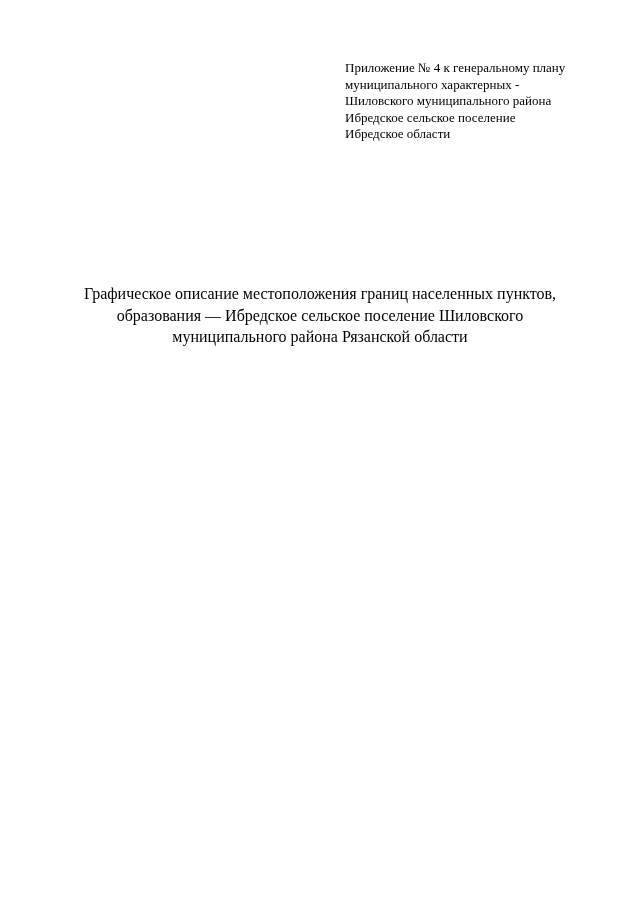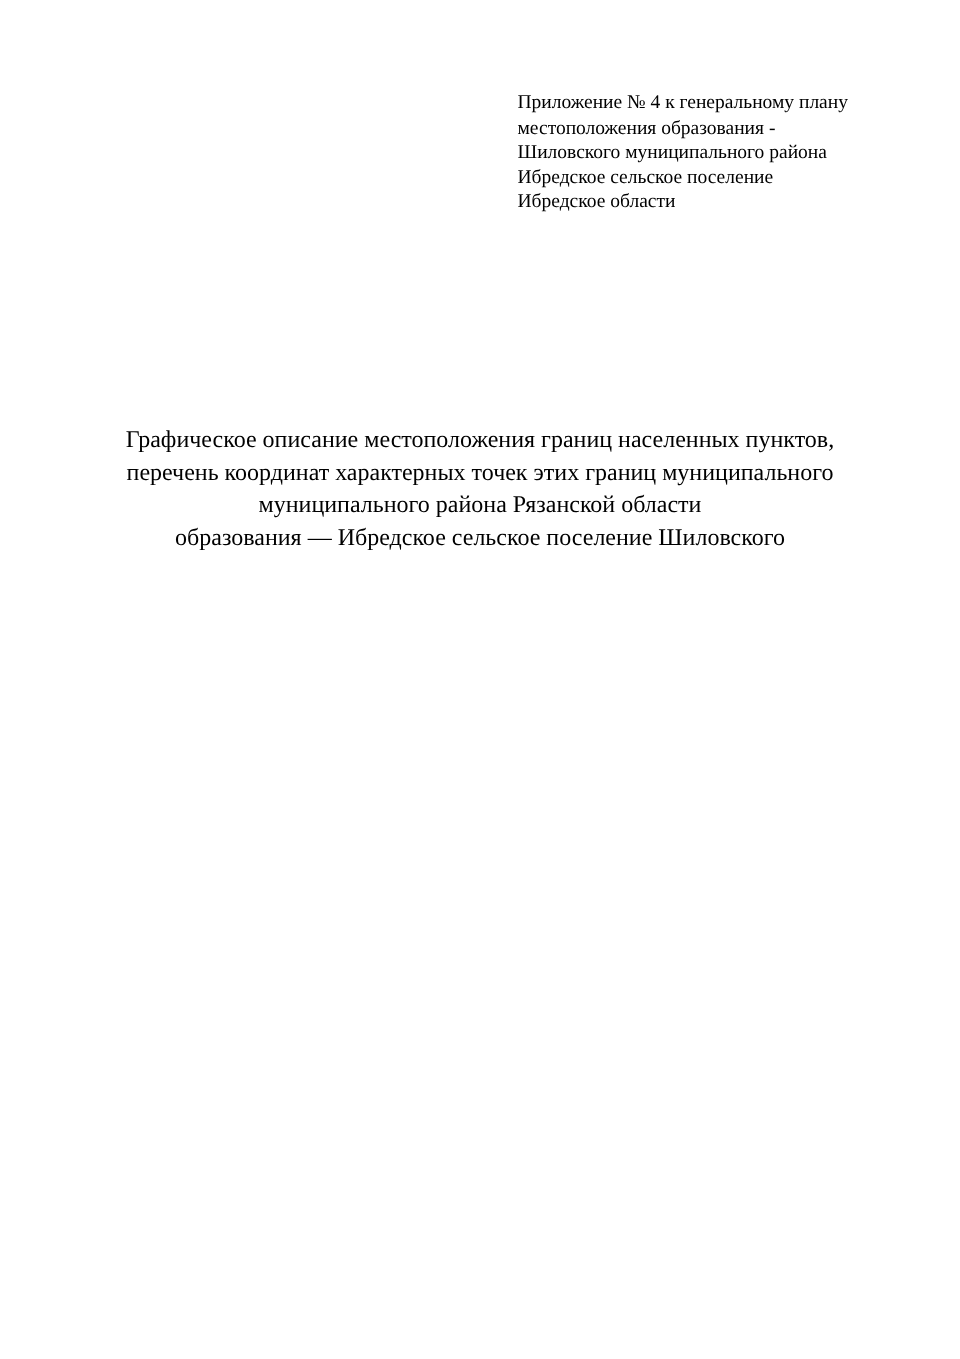--- a/index.html
+++ b/index.html
@@ -46,26 +46,25 @@
     white-space: nowrap;
   }
 </style>
 </head>
 <body>
 
 <div class="page">
 
   <div class="appendix-note">
     <div class="line">Приложение № 4 к генеральному плану</div>
-    <div class="line">местоположения образования -</div>
+    <div class="line">муниципального характерных -</div>
     <div class="line">Шиловского муниципального района</div>
     <div class="line">Ибредское сельское поселение</div>
     <div class="line">Ибредское области</div>
   </div>
 
   <div class="doc-title">
     <div class="line">Графическое описание местоположения границ населенных пунктов,</div>
-    <div class="line">перечень координат характерных точек этих границ муниципального</div>
+    <div class="line">образования — Ибредское сельское поселение Шиловского</div>
     <div class="line">муниципального района Рязанской области</div>
-    <div class="line">образования — Ибредское сельское поселение Шиловского</div>
   </div>
 
 </div>
 
 </body></html>

